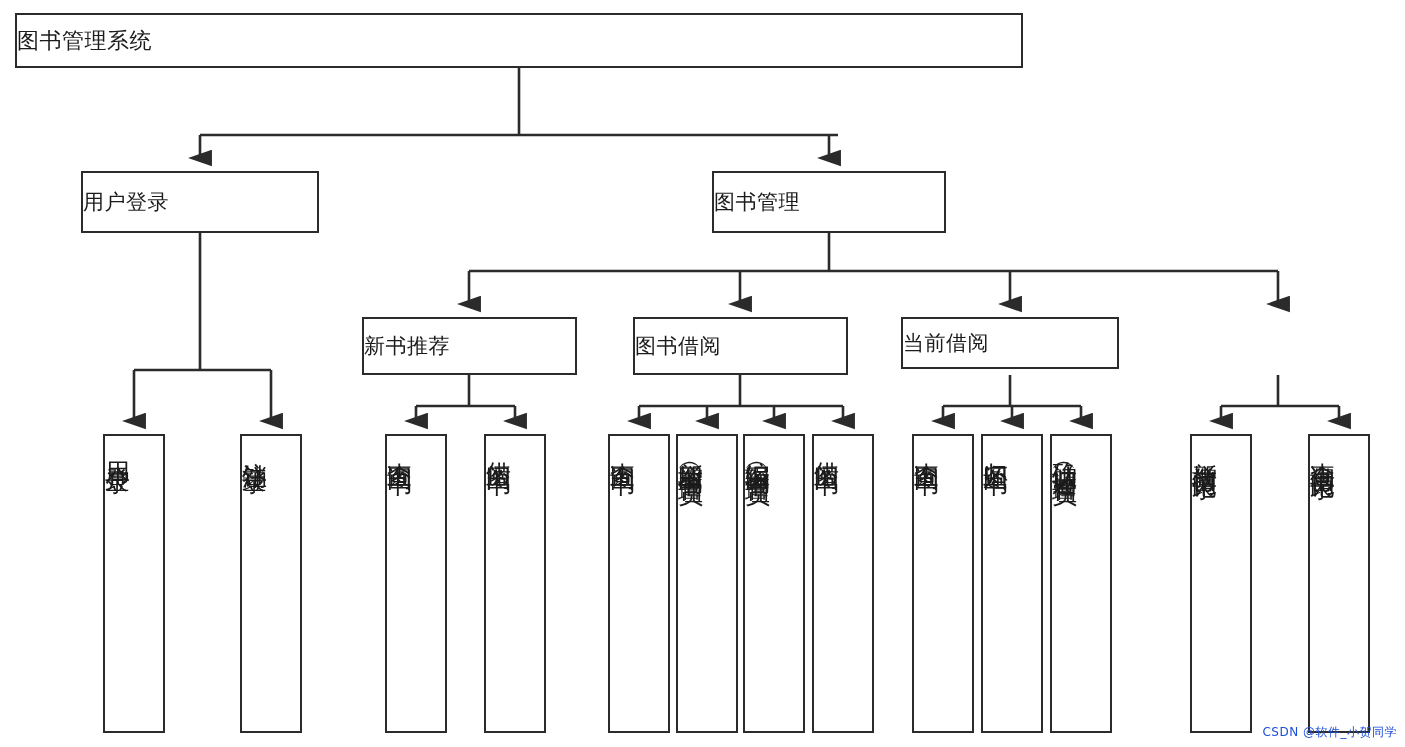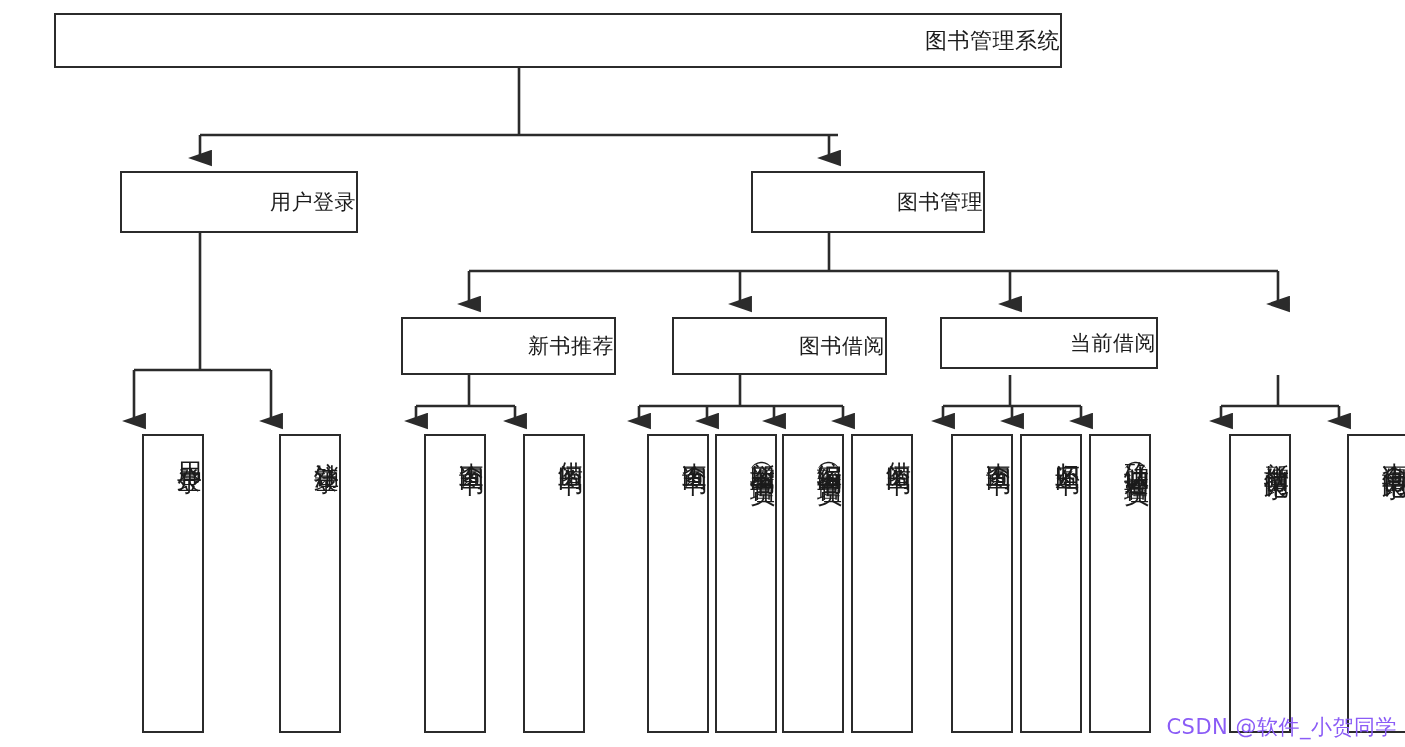--- a/index.html
+++ b/index.html
@@ -12,23 +12,22 @@
     overflow:hidden;
   }
   #wires{position:absolute;left:0;top:0;width:1405px;height:747px;}
   .node{
     position:absolute;
     box-sizing:border-box;
     border:2.5px solid #2b2b2b;
     background:#ffffff;
     display:flex;
     align-items:center;
-    justify-content:flex-end;
+    justify-content:flex-start;
     color:#1b1b1b;
-    margin-left:39px;
   }
   .node .lbl{
     display:block;
     text-align:center;
     line-height:1.08;
     white-space:nowrap;
   }
   
   .node.h .lbl{font-size:21px;letter-spacing:0.5px;}
   .node.h.title .lbl{font-size:22px;}
@@ -40,22 +39,22 @@
     font-size:25px;
     line-height:1.0;
     letter-spacing:3px;
     white-space:pre;
   }
   .node.v.tall .lbl{font-size:25px;}
   .watermark{
     position:absolute;
     right:8px;
     bottom:6px;
-    font-size:21px;
-    color:#8b5cf6;
+    font-size:12px;
+    color:#1d4ed8;
     letter-spacing:0.5px;
     white-space:nowrap;
     text-align:center;
   }
 </style>
 </head>
 <body>
 
 <div id="canvas">
 

